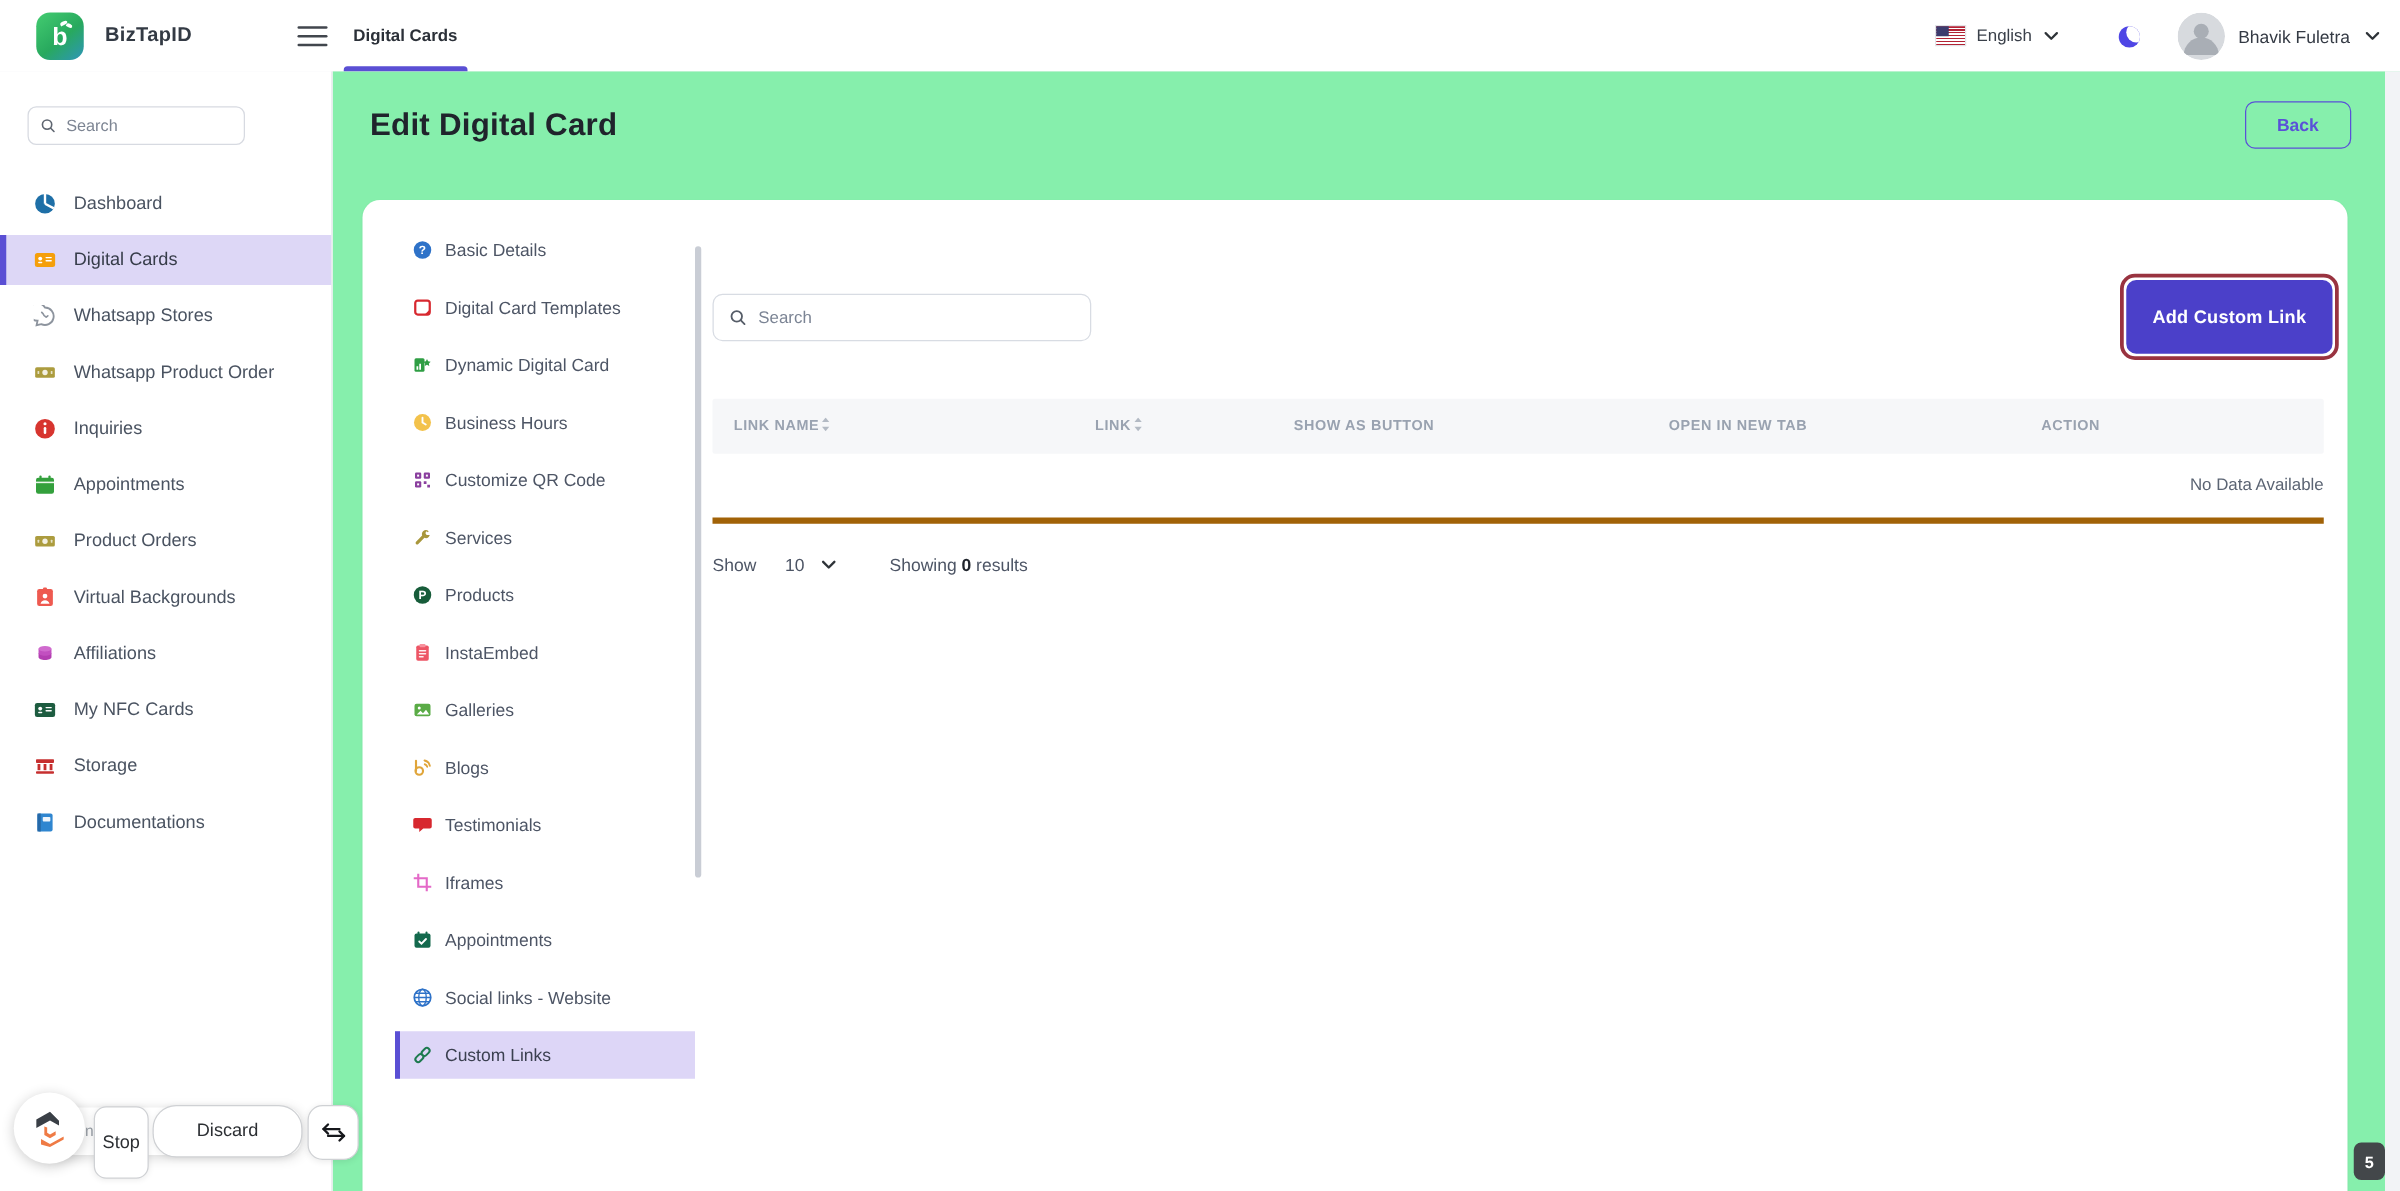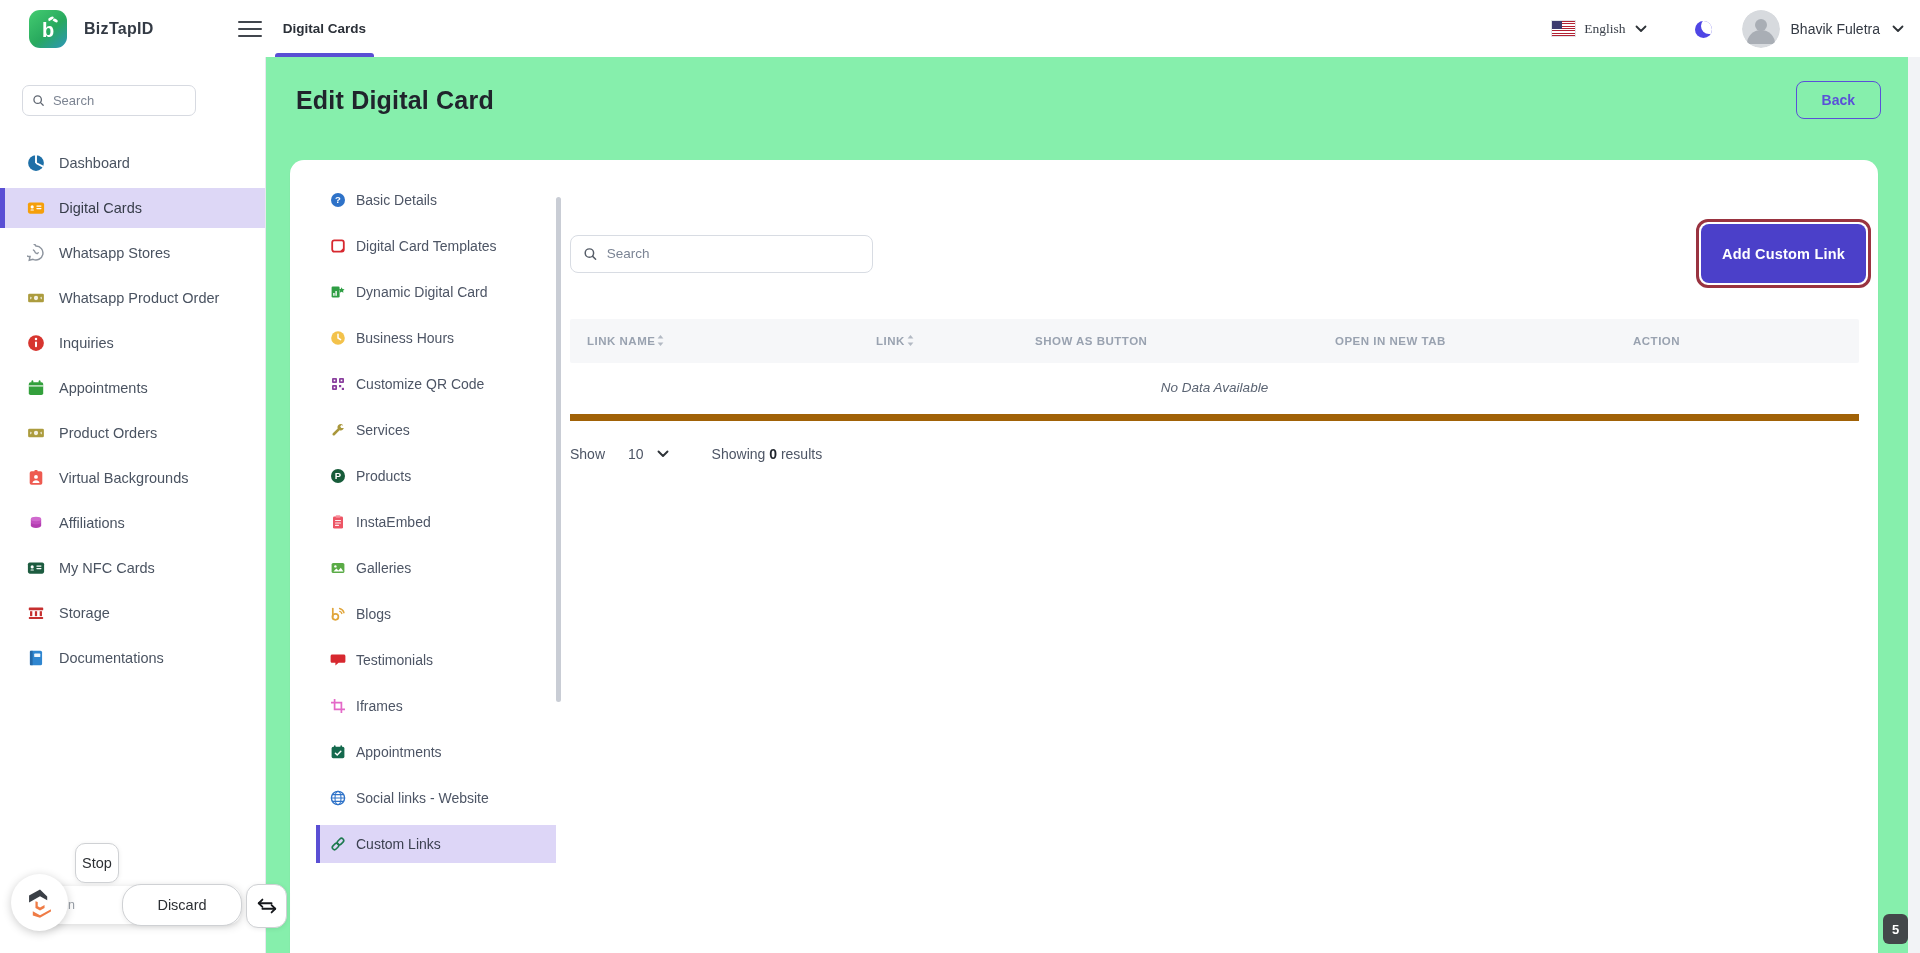--- a/index.html
+++ b/index.html
@@ -15,21 +15,21 @@
   .logo-b { color:#fff; font-size:20px; font-weight:bold; line-height:1; margin-top:3px; }
   .logo .leaf { position:absolute; width:6px; height:3px; border-radius:50% 50% 50% 0; background:#fff; top:7px; left:19px; transform:rotate(-25deg); }
   .logo .leaf2 { left:24px; top:9px; transform:rotate(30deg); width:5px; }
   .brand { margin-left:17px; font-size:16px; font-weight:700; color:#333a44; letter-spacing:.3px; }
   .hamburger { margin-left:84px; width:24px; cursor:pointer; }
   .hamburger i { display:block; height:2px; background:#41464d; margin:5px 0; border-radius:2px; }
   .top-tab { margin-left:17px; height:57px; display:flex; align-items:center; position:relative; cursor:pointer;
              font-size:13.5px; font-weight:600; color:#2b3038; padding:0 4px; }
   .top-tab::after { content:''; position:absolute; left:-4px; right:-4px; bottom:0; height:4px; background:#5a4fd4; border-radius:3px 3px 0 0; }
   .top-spacer { flex:1; }
-  .lang { display:flex; align-items:center; gap:9px; cursor:pointer;font-family:Liberation Serif, serif; }
+  .lang { display:flex; align-items:center; gap:9px; cursor:pointer; }
   .flag { width:23px; height:15px; position:relative; background:repeating-linear-gradient(180deg,#b22234 0 1.16px,#fff 1.16px 2.31px); box-shadow:0 0 0 1px #e2e4e8; }
   .flag::after { content:''; position:absolute; left:0; top:0; width:9.5px; height:8px; background:#3c3b6e; }
   .lang-label { font-size:13.5px; color:#3a404a; }
   .chev { width:12px; height:8px; display:inline-block; }
   .moon-wrap { margin-left:48px; width:20px; height:20px; position:relative; cursor:pointer; }
   .moon { position:absolute; left:0; top:2px; width:17px; height:17px; border-radius:50%; background:#4f46e5; overflow:hidden; }
   .moon::after { content:''; position:absolute; left:6px; top:-3px; width:16px; height:16px; border-radius:50%; background:#fff; }
   .avatar { margin-left:27px; width:38px; height:38px; border-radius:50%; overflow:hidden; flex:0 0 auto; cursor:pointer; }
   .user-name { margin-left:11px; font-size:14px; color:#343a44; }
   .user-chev { margin-left:12px; margin-right:16px; }
@@ -69,39 +69,39 @@
   .tbl-search input::placeholder { color:#7b8494; }
   .ring { border:3px solid #993340; border-radius:12px; padding:2px; margin-right:-12px; }
   .add-btn { height:59px; padding:0 21px; background:#4b40c9; color:#fff; border:none; border-radius:8px;
              font-size:14.5px; font-weight:600; font-family:inherit; cursor:pointer; letter-spacing:.2px; }
 
   .tbl { margin-top:31px; }
   .thead { display:grid; grid-template-columns:306px 159px 300px 298px 1fr; height:44px; align-items:center; background:#f6f7f9; border-radius:2px; }
   .th { display:flex; align-items:center; gap:2px; font-size:11.5px; font-weight:700; color:#99a2b0; letter-spacing:.5px; }
   .th:first-child { padding-left:17px; }
   .th.sortable { cursor:pointer; }
-  .empty-row { text-align:center; padding:17px 0 19px; font-size:13.5px; color:#5b6473; border-bottom:7px solid #a16207;font-style:italic; }
+  .empty-row { text-align:right; padding:17px 0 19px; font-size:13.5px; color:#5b6473; border-bottom:5px solid #a16207; }
 
   .pagination { display:flex; align-items:center; margin-top:25px; font-size:14px; color:#4d5565; }
   .pgsize { display:flex; align-items:center; gap:13px; margin-left:23px; cursor:pointer; }
   .pg-num { color:#4d5565; }
   .showing { margin-left:43px; color:#4d5565; }
   .showing b { color:#1f242c; }
 
   
   .widget-pill { position:absolute; left:30px; top:886px; width:211px; height:38px; background:#fff; border-radius:12px; box-shadow:0 2px 10px rgba(0,0,0,.16); z-index:8; }
   .frag { position:absolute; z-index:9; font-size:12.5px; color:#9aa0a8; top:898px; }
   .frag-1 { left:68px; }
   .frag-2 { left:122px; }
   .widget-logo { position:absolute; left:11px; top:874px; width:57px; height:57px; border-radius:50%; background:#fff;
                  box-shadow:0 2px 10px rgba(0,0,0,.2); display:flex; align-items:center; justify-content:center; z-index:10; cursor:pointer; }
   .widget-logo svg { width:32px; height:32px; }
   .ov-btn { position:absolute; background:#fff; border:1px solid #cfd1d4; border-radius:10px; font-size:14.5px; color:#2c2f33;
             font-family:inherit; cursor:pointer; z-index:10; box-shadow:0 1px 5px rgba(0,0,0,.08); }
-  .stop-btn { left:75px; top:843px; width:44px; height:40px; }
+  .stop-btn { left:75px; top:885px; width:44px; height:58px; }
   .discard-btn { left:122px; top:884px; width:120px; height:42px;border-radius:19px; }
   .swap-btn { left:246px; top:884px; width:41px; height:44px; border-radius:12px; display:flex; align-items:center; justify-content:center; }
   .swap-btn svg { width:22px; height:22px; }
 
   .page-badge { position:absolute; right:12px; bottom:9px; width:25px; height:30px; background:#43474a; color:#fff;
                 border-radius:6px; display:flex; align-items:center; justify-content:center; font-size:13px; font-weight:bold; z-index:12; cursor:pointer; }
   .right-track { position:absolute; right:0; top:57px; bottom:0; width:12px; background:#f2f3f6; z-index:1; }
 </style>
 </head>
 <body>

